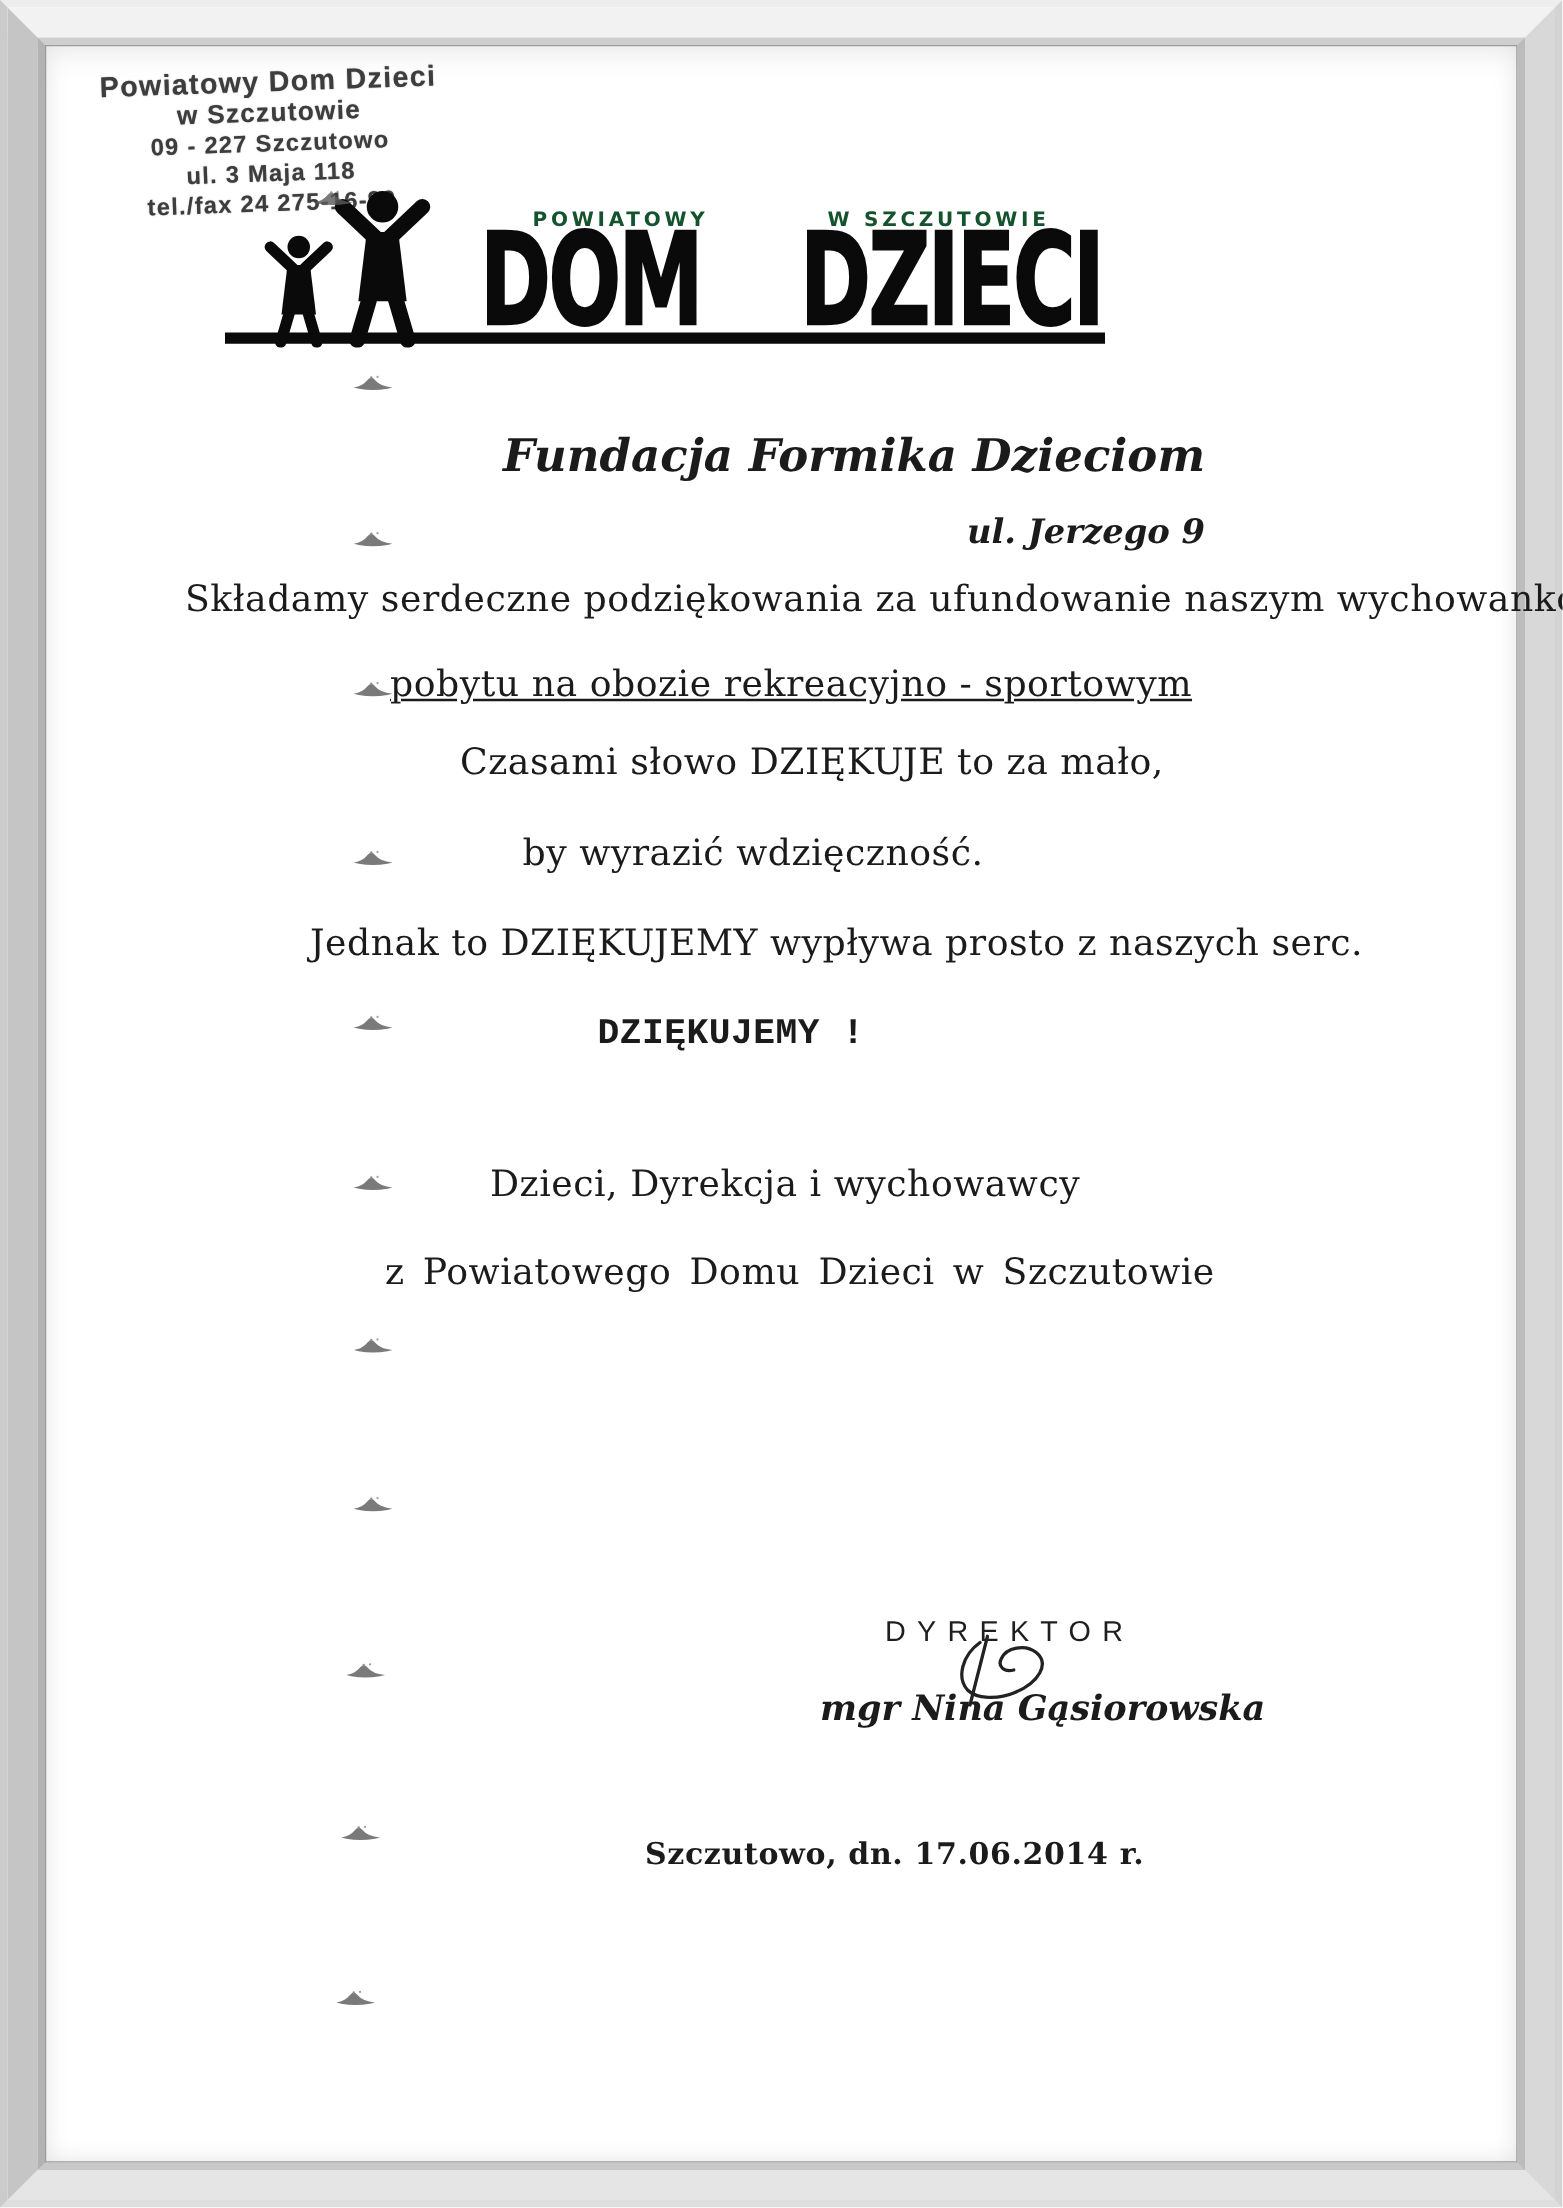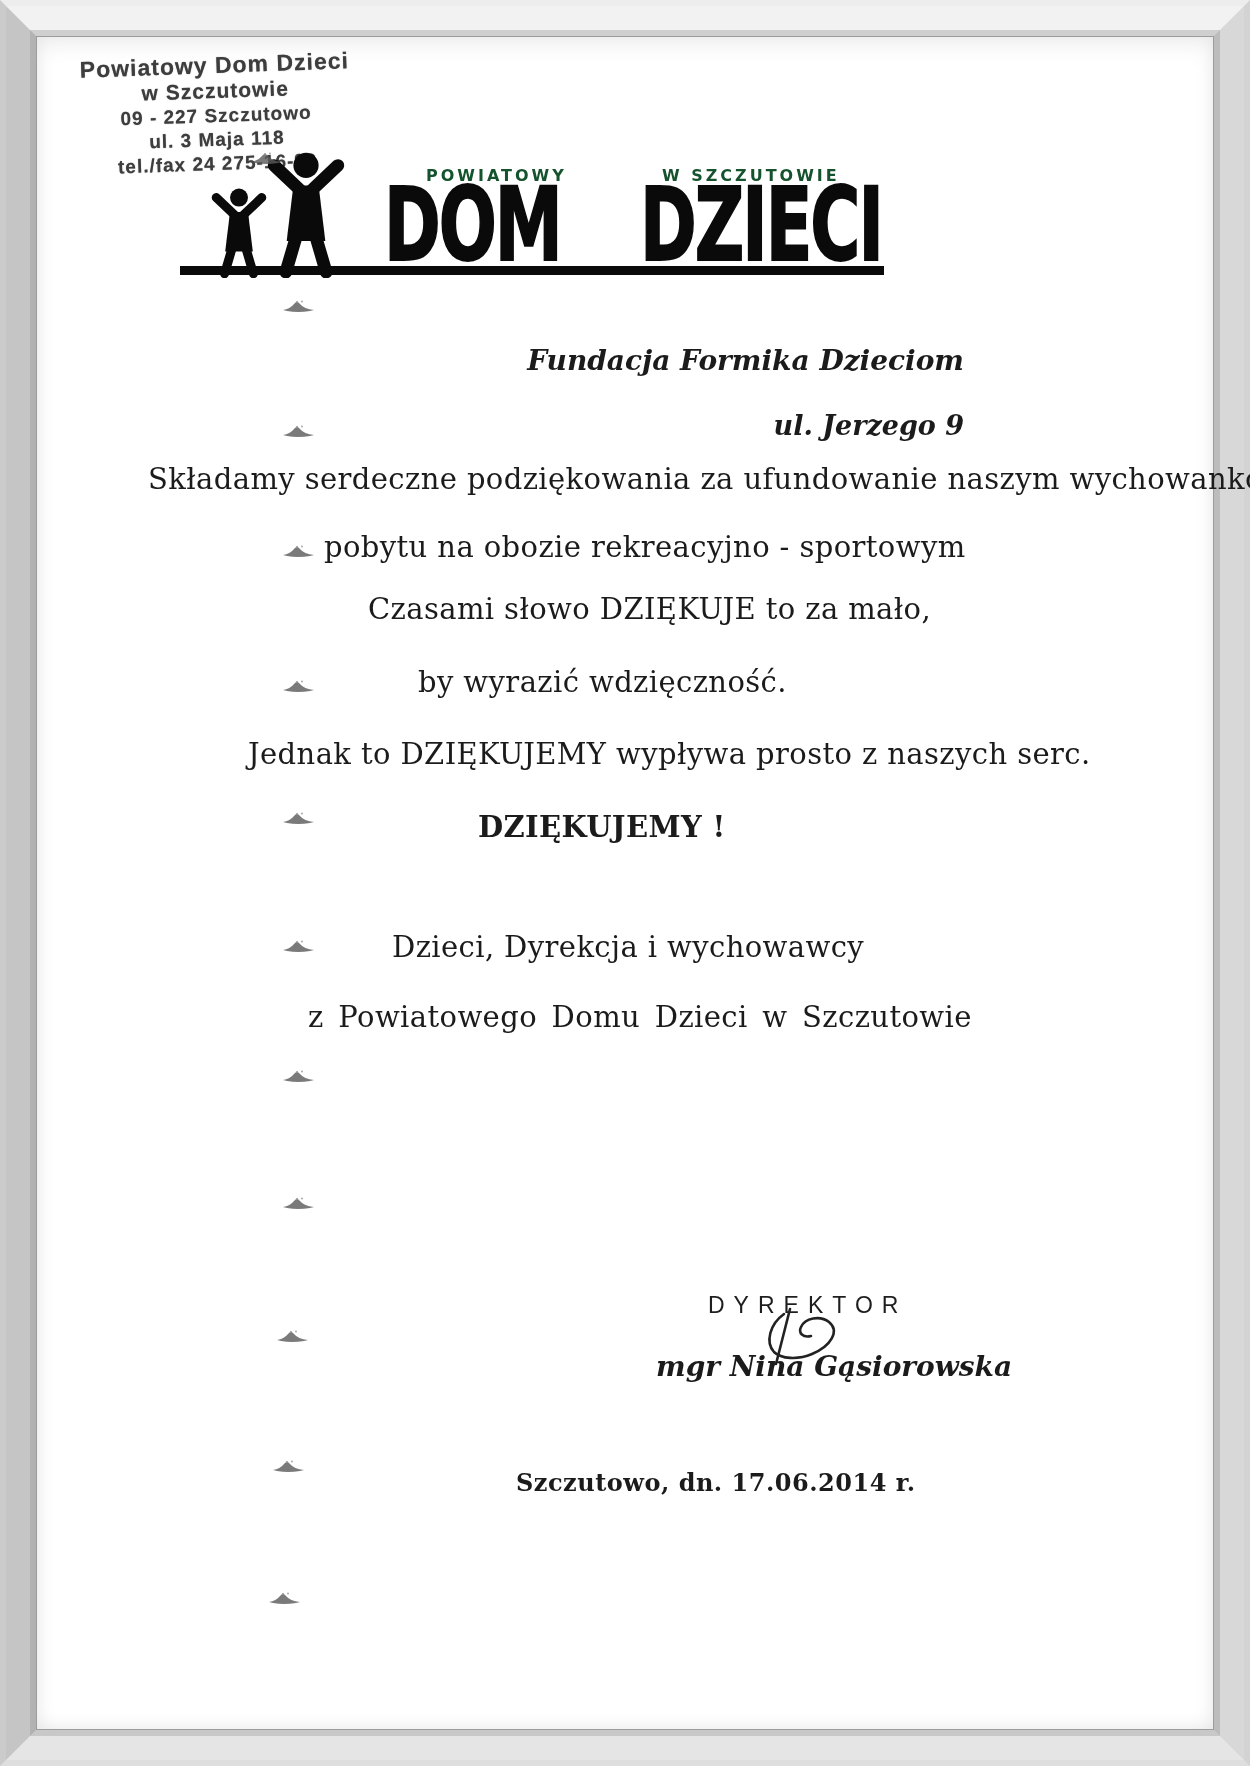--- a/index.html
+++ b/index.html
@@ -95,29 +95,29 @@
       </g>
       <path d="M35,40 L65,40 L73,106 L27,106 Z" fill="#0a0a0a"></path>
     </svg>
   </div>
   <div class="logo-topwords" style="left:390px;top:130px;">POWIATOWY</div>
   <div class="logo-topwords" style="left:626px;top:130px;">W SZCZUTOWIE</div>
   <div class="logo-main" style="left:348px;top:138px;">DOM</div>
   <div class="logo-main" style="left:604px;top:138px;">DZIECI</div>
   <div class="logo-underline" style="left:144px;top:230px;width:704px;height:9px;"></div>
 
-  <div class="recipient" style="right:250px;top:308px;font-size:28px;">Fundacja Formika Dzieciom</div>
+  <div class="recipient" style="right:250px;top:308px;font-size:36px;">Fundacja Formika Dzieciom</div>
   <div class="recipient" style="right:250px;top:374px;font-size:27px;">ul. Jerzego 9</div>
 
   <div class="bline" style="left:112px;top:426px;">Składamy serdeczne podziękowania za ufundowanie naszym wychowankom</div>
-  <div class="bline" style="left:288px;top:494px;">pobytu na obozie rekreacyjno - sportowym</div>
+  <div class="bline" style="left:276px;top:494px;text-decoration:underline;">pobytu na obozie rekreacyjno - sportowym</div>
   <div class="bline" style="left:382px;top:629px;">by wyrazić wdzięczność.</div>
   <div class="bline" style="left:332px;top:556px;">Czasami słowo DZIĘKUJE to za mało,</div>
   <div class="bline" style="left:212px;top:701px;text-align:center;">Jednak to DZIĘKUJEMY wypływa prosto z naszych serc.</div>
-  <div class="bline b-bold" style="left:442px;top:774px;">DZIĘKUJEMY !</div>
+  <div class="bline b-bold" style="left:442px;top:774px;font-family:Liberation Mono, monospace;">DZIĘKUJEMY !</div>
   <div class="bline b-semi" style="left:356px;top:846px;">Dzieci, Dyrekcja i wychowawcy</div>
   <div class="bline b-semi" style="left:272px;top:916px;word-spacing:5px;">z Powiatowego Domu Dzieci  w Szczutowie</div>
 
   <div class="dyrektor" style="left:672px;top:1256px;">DYREKTOR</div>
   <div style="left:712px;top:1270px;width:104px;height:60px;">
     <svg width="104" height="60" viewBox="0 0 104 60">
       <g fill="none" stroke="#222" stroke-width="2.6" stroke-linecap="round">
         <path d="M36,8 C22,18 17,36 26,46 C33,53 50,54 64,48 C83,40 92,25 81,16 C72,9 57,12 53,21 C50,27 55,32 63,30"></path>
         <path d="M42,3 L28,58"></path>
       </g>

